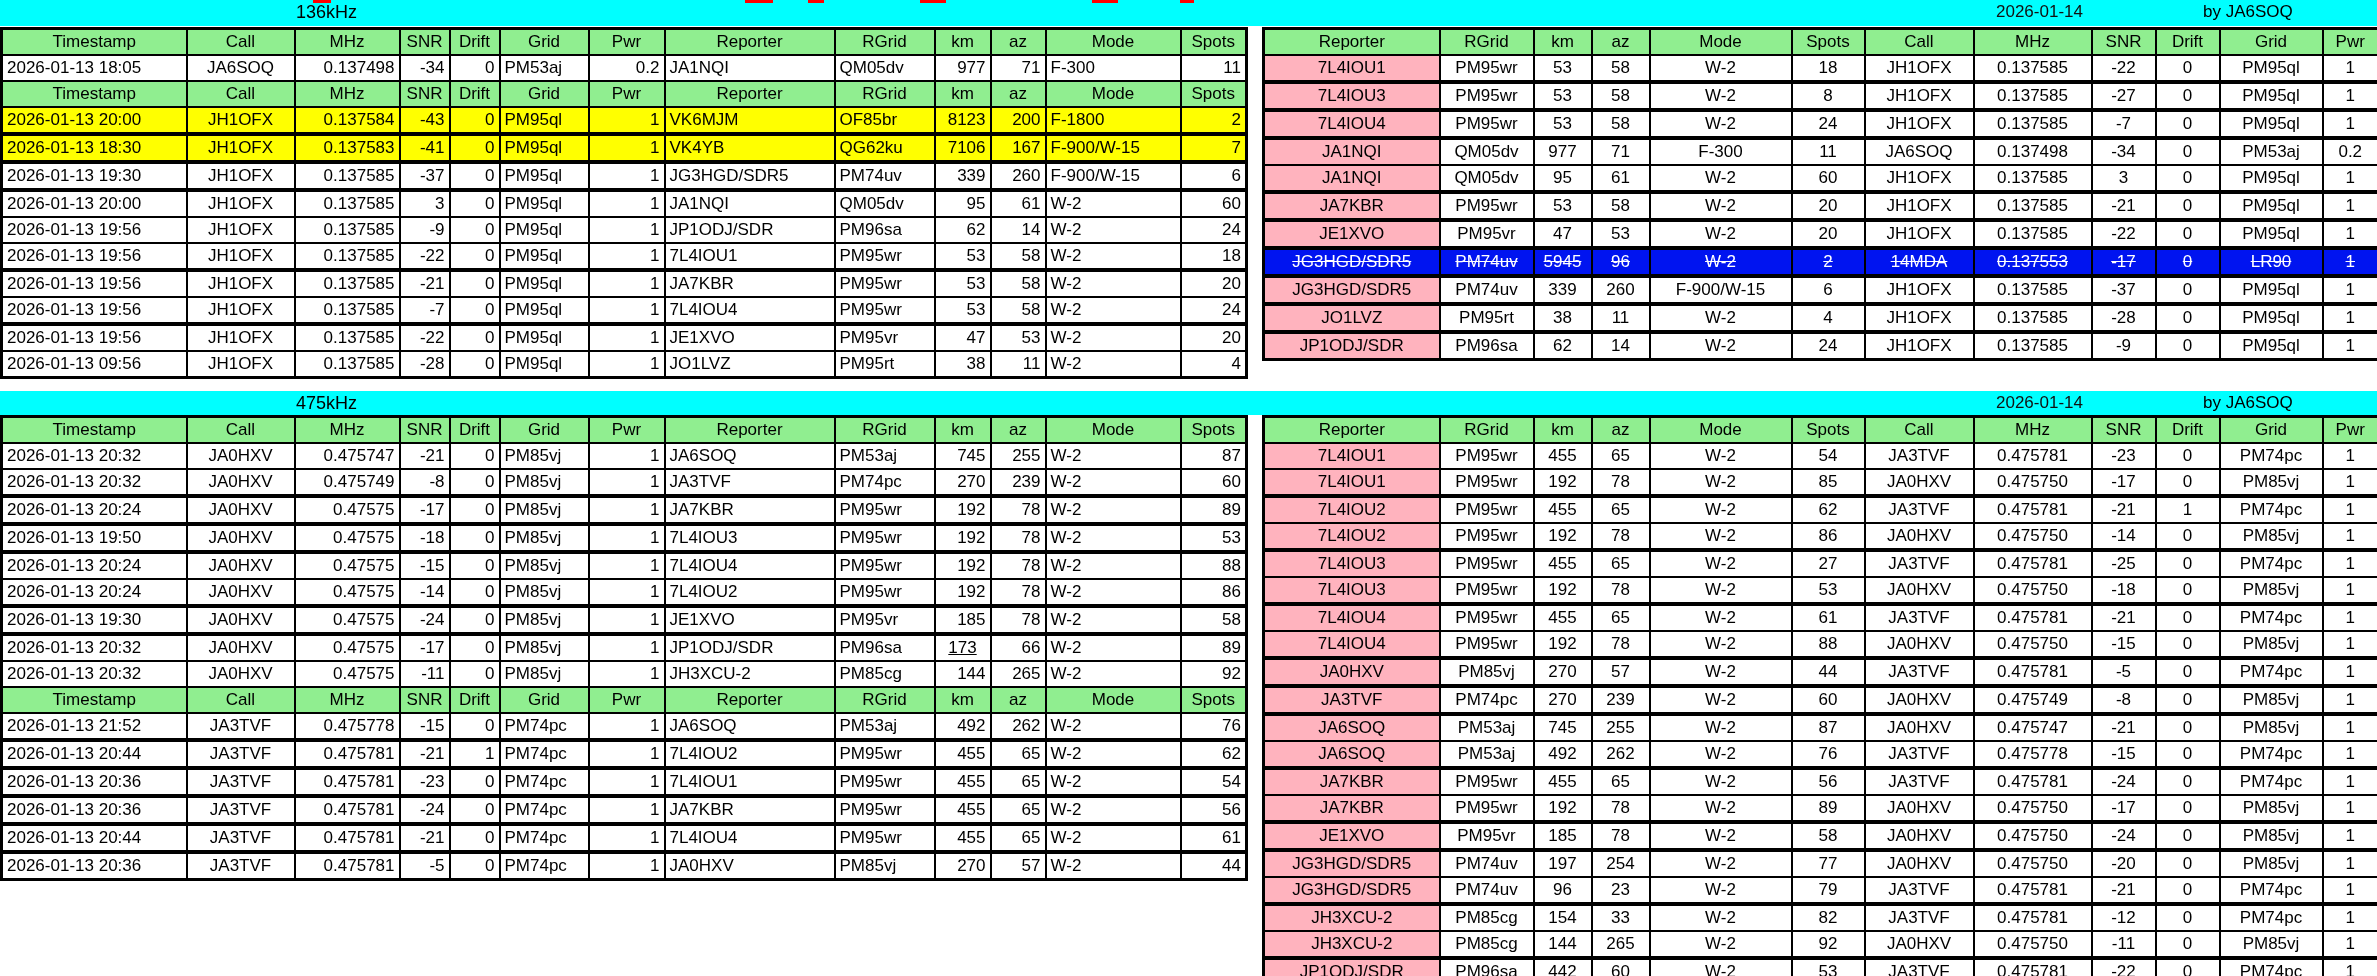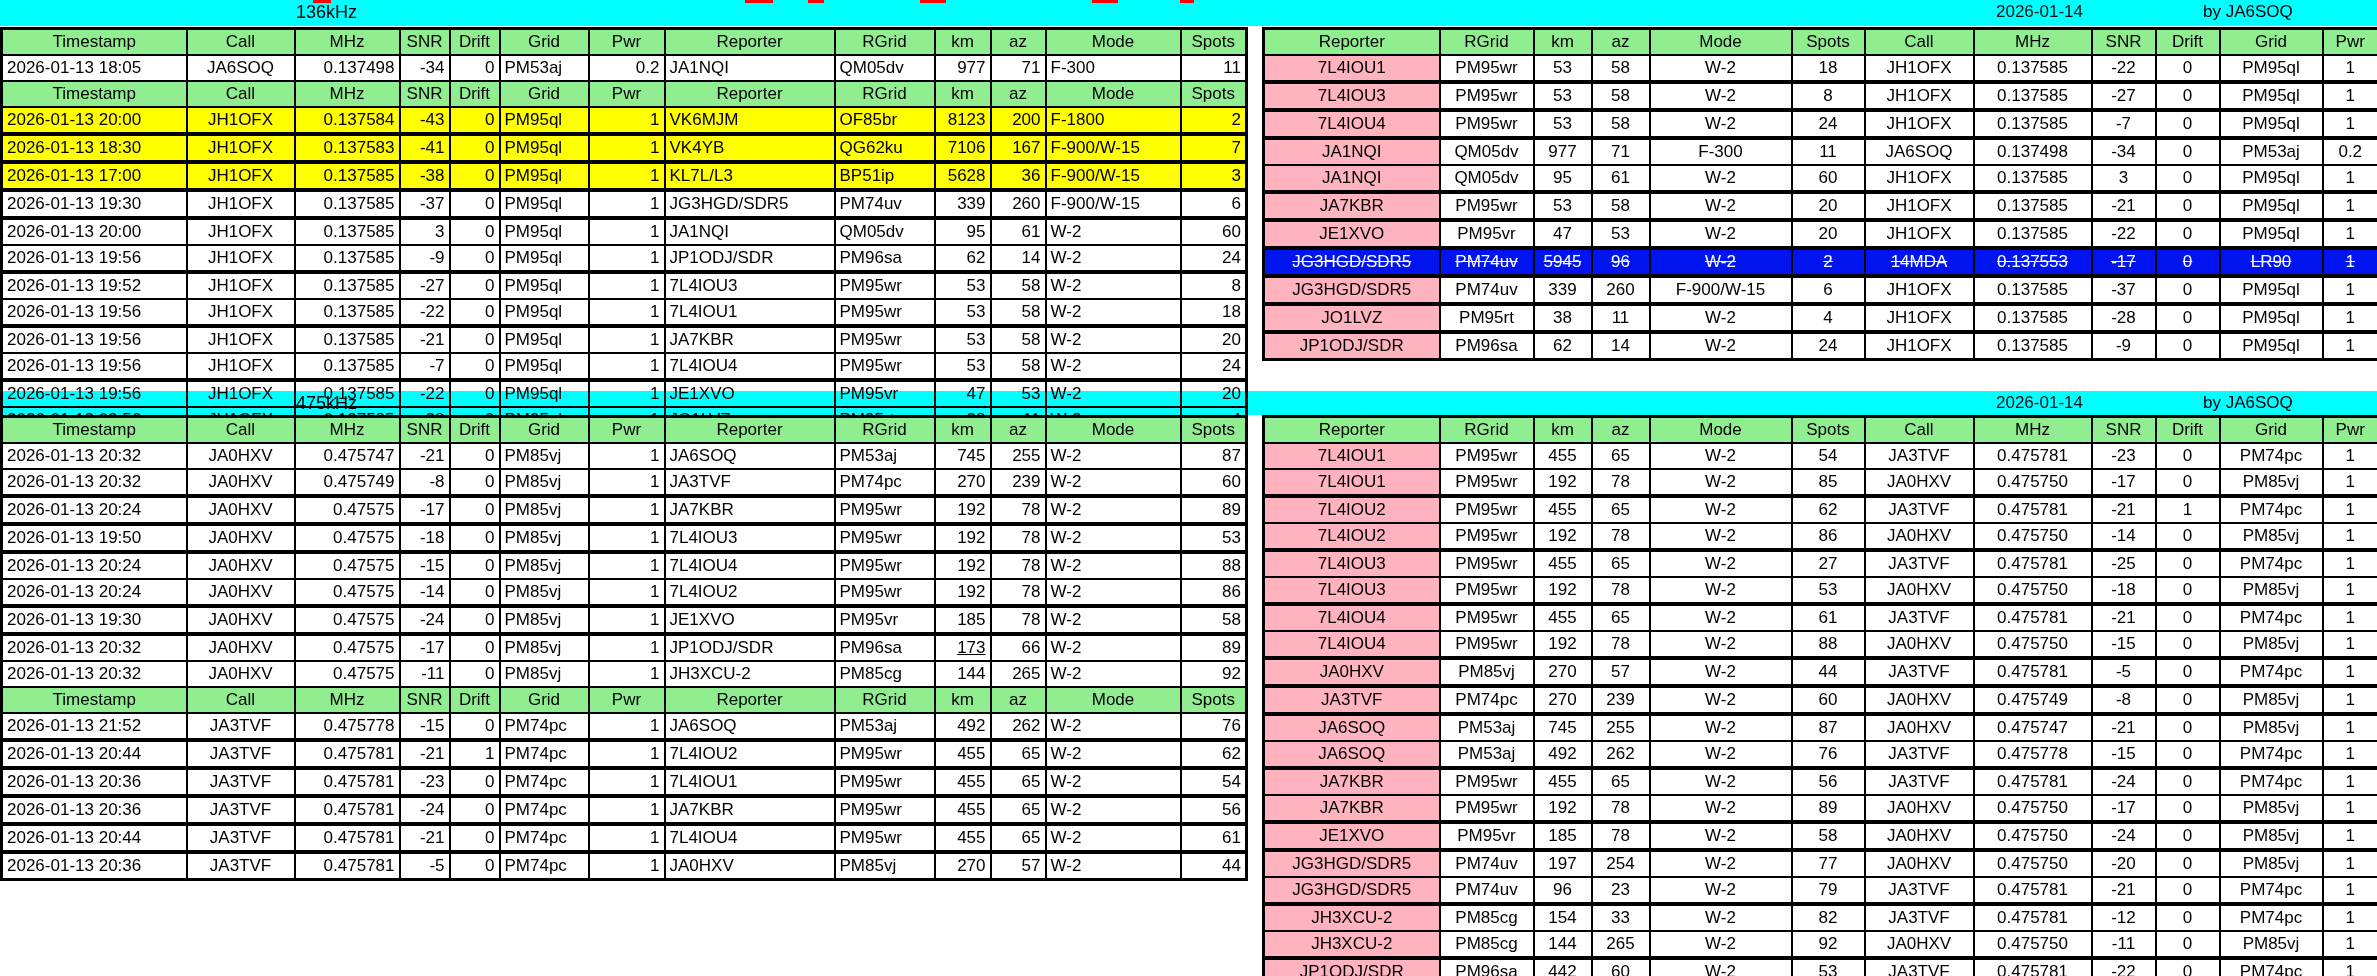--- a/index.html
+++ b/index.html
@@ -141,35 +141,20 @@
             <td style="text-align: right;">0</td>
             <td style="text-align: left;">PM95ql</td>
             <td style="text-align: right;">1</td>
             <td style="text-align: left;">VK4YB</td>
             <td style="text-align: left;">QG62ku</td>
             <td style="text-align: right;">7106</td>
             <td style="text-align: right;">167</td>
             <td style="text-align: left;">F-900/W-15</td>
             <td style="text-align: right;">7</td>
           </tr>
-          <tr class="y thick">
-            <td style="text-align: left;">2026-01-13 17:00</td>
-            <td style="text-align: center;">JH1OFX</td>
-            <td style="text-align: right;">0.137585</td>
-            <td style="text-align: right;">-38</td>
-            <td style="text-align: right;">0</td>
-            <td style="text-align: left;">PM95ql</td>
-            <td style="text-align: right;">1</td>
-            <td style="text-align: left;">KL7L/L3</td>
-            <td style="text-align: left;">BP51ip</td>
-            <td style="text-align: right;">5628</td>
-            <td style="text-align: right;">36</td>
-            <td style="text-align: left;">F-900/W-15</td>
-            <td style="text-align: right;">3</td>
-          </tr>
           <tr class="thick">
             <td style="text-align: left;">2026-01-13 19:30</td>
             <td style="text-align: center;">JH1OFX</td>
             <td style="text-align: right;">0.137585</td>
             <td style="text-align: right;">-37</td>
             <td style="text-align: right;">0</td>
             <td style="text-align: left;">PM95ql</td>
             <td style="text-align: right;">1</td>
             <td style="text-align: left;">JG3HGD/SDR5</td>
             <td style="text-align: left;">PM74uv</td>
@@ -200,35 +185,20 @@
             <td style="text-align: right;">-9</td>
             <td style="text-align: right;">0</td>
             <td style="text-align: left;">PM95ql</td>
             <td style="text-align: right;">1</td>
             <td style="text-align: left;">JP1ODJ/SDR</td>
             <td style="text-align: left;">PM96sa</td>
             <td style="text-align: right;">62</td>
             <td style="text-align: right;">14</td>
             <td style="text-align: left;">W-2</td>
             <td style="text-align: right;">24</td>
-          </tr>
-          <tr class="thick">
-            <td style="text-align: left;">2026-01-13 19:52</td>
-            <td style="text-align: center;">JH1OFX</td>
-            <td style="text-align: right;">0.137585</td>
-            <td style="text-align: right;">-27</td>
-            <td style="text-align: right;">0</td>
-            <td style="text-align: left;">PM95ql</td>
-            <td style="text-align: right;">1</td>
-            <td style="text-align: left;">7L4IOU3</td>
-            <td style="text-align: left;">PM95wr</td>
-            <td style="text-align: right;">53</td>
-            <td style="text-align: right;">58</td>
-            <td style="text-align: left;">W-2</td>
-            <td style="text-align: right;">8</td>
           </tr>
           <tr class="">
             <td style="text-align: left;">2026-01-13 19:56</td>
             <td style="text-align: center;">JH1OFX</td>
             <td style="text-align: right;">0.137585</td>
             <td style="text-align: right;">-22</td>
             <td style="text-align: right;">0</td>
             <td style="text-align: left;">PM95ql</td>
             <td style="text-align: right;">1</td>
             <td style="text-align: left;">7L4IOU1</td>
@@ -632,21 +602,21 @@
           <tr class="thick">
             <td style="text-align: left;">2026-01-13 20:32</td>
             <td style="text-align: center;">JA0HXV</td>
             <td style="text-align: right;">0.47575</td>
             <td style="text-align: right;">-17</td>
             <td style="text-align: right;">0</td>
             <td style="text-align: left;">PM85vj</td>
             <td style="text-align: right;">1</td>
             <td style="text-align: left;">JP1ODJ/SDR</td>
             <td style="text-align: left;">PM96sa</td>
-            <td style="text-align: right; text-decoration: underline;">173</td>
+            <td style="text-align: center; text-decoration: underline;">173</td>
             <td style="text-align: right;">66</td>
             <td style="text-align: left;">W-2</td>
             <td style="text-align: right;">89</td>
           </tr>
           <tr class="">
             <td style="text-align: left;">2026-01-13 20:32</td>
             <td style="text-align: center;">JA0HXV</td>
             <td style="text-align: right;">0.47575</td>
             <td style="text-align: right;">-11</td>
             <td style="text-align: right;">0</td>

